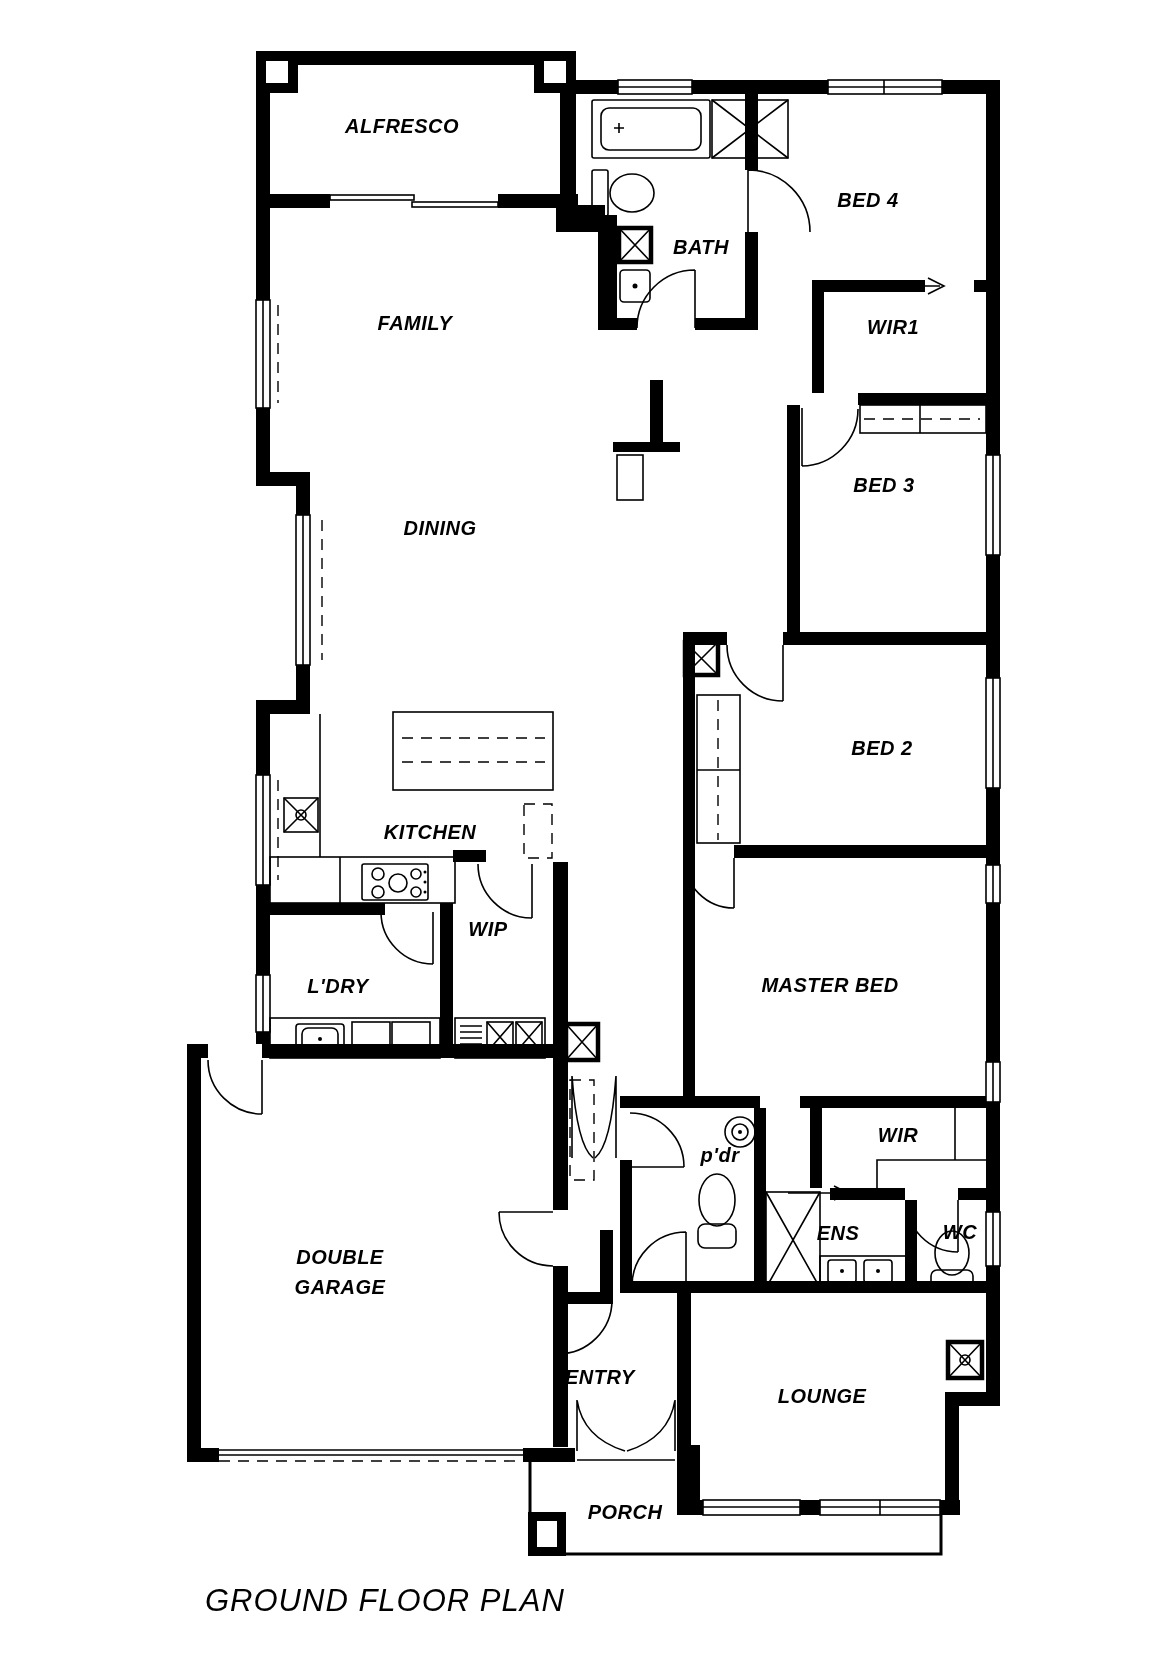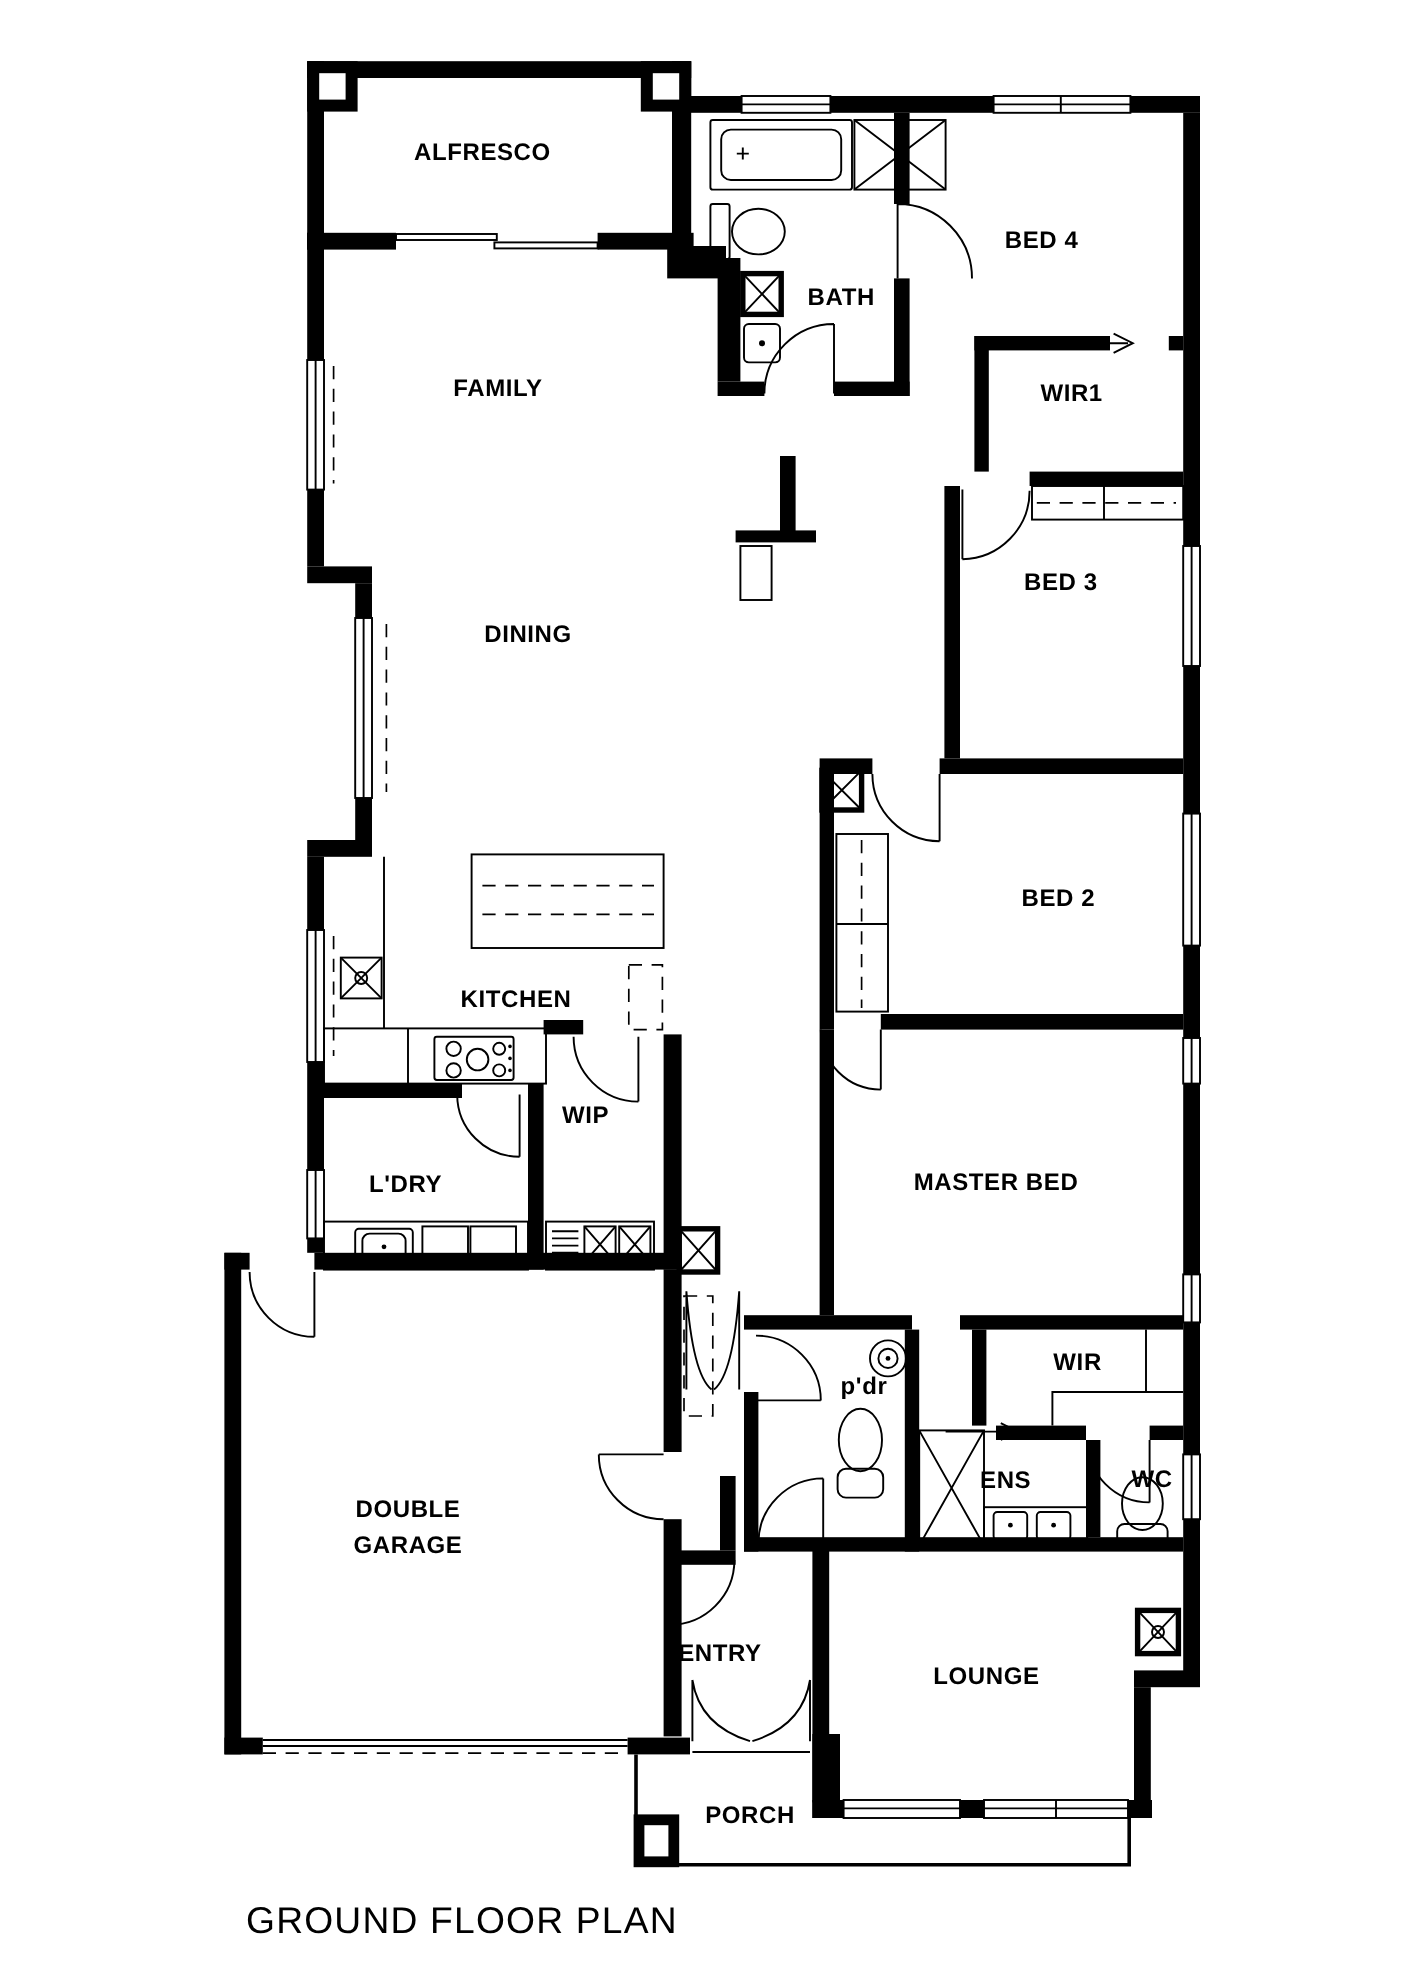--- a/index.html
+++ b/index.html
@@ -1,16 +1,16 @@
 <!DOCTYPE html>
 <html><head>
 <meta charset="utf-8">
 <style>
   html,body{margin:0;padding:0;background:#ffffff;}
-  #page{width:1170px;height:1654px;position:relative;background:#ffffff;margin:0 auto;overflow:hidden;}
+  #page{width:1170px;height:1654px;position:relative;background:#ffffff;margin:0 auto;overflow:hidden;font-style:italic;}
   svg{display:block;}
   .wall{fill:#000000;}
   .thin{fill:none;stroke:#000000;stroke-width:1.6;}
   .thick{fill:none;stroke:#000000;stroke-width:4.5;}
   .door{fill:none;stroke:#000000;stroke-width:1.6;}
   .dash{fill:none;stroke:#000000;stroke-width:1.4;stroke-dasharray:11 8;}
   .winbox{fill:#ffffff;stroke:#000000;stroke-width:1.6;}
   .room-label{font-family:"Liberation Sans",sans-serif;font-weight:bold;font-size:20px;fill:#000000;letter-spacing:.5px;}
   #title-text{font-family:"Liberation Sans",sans-serif;font-weight:normal;font-size:31px;fill:#000000;letter-spacing:1px;}
 </style>

